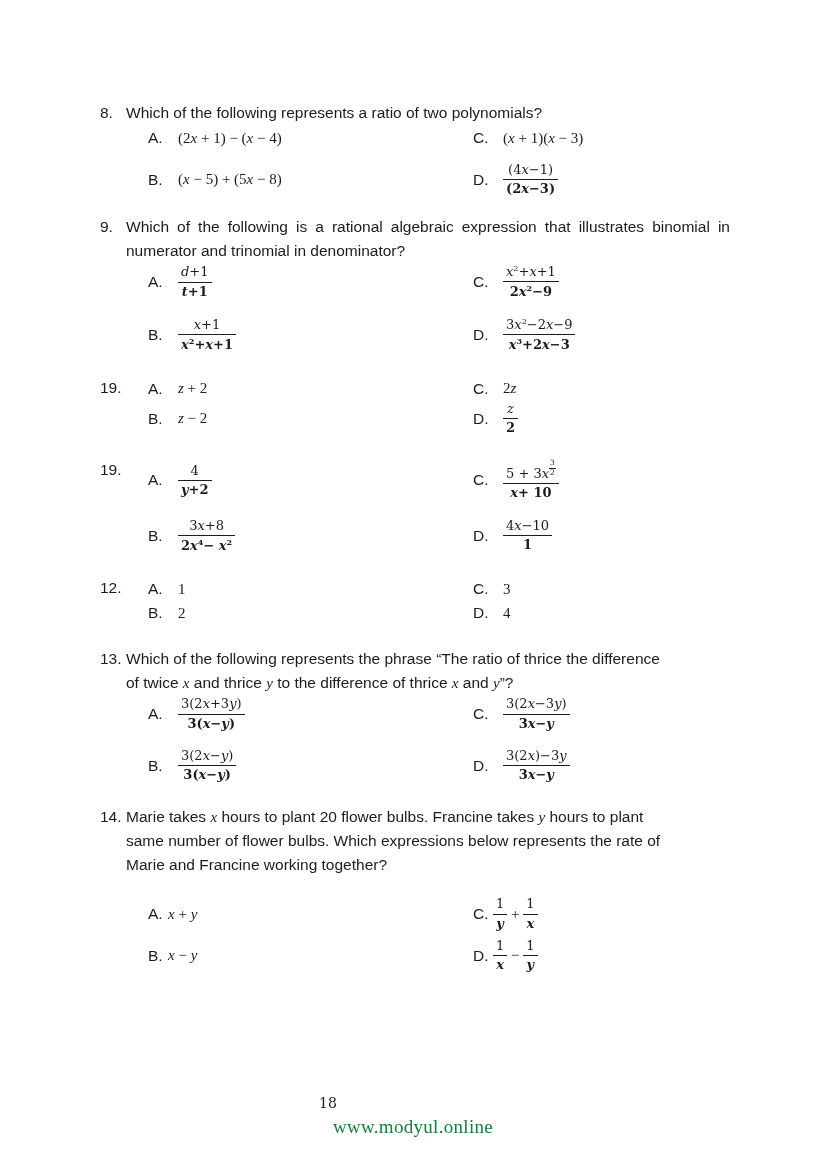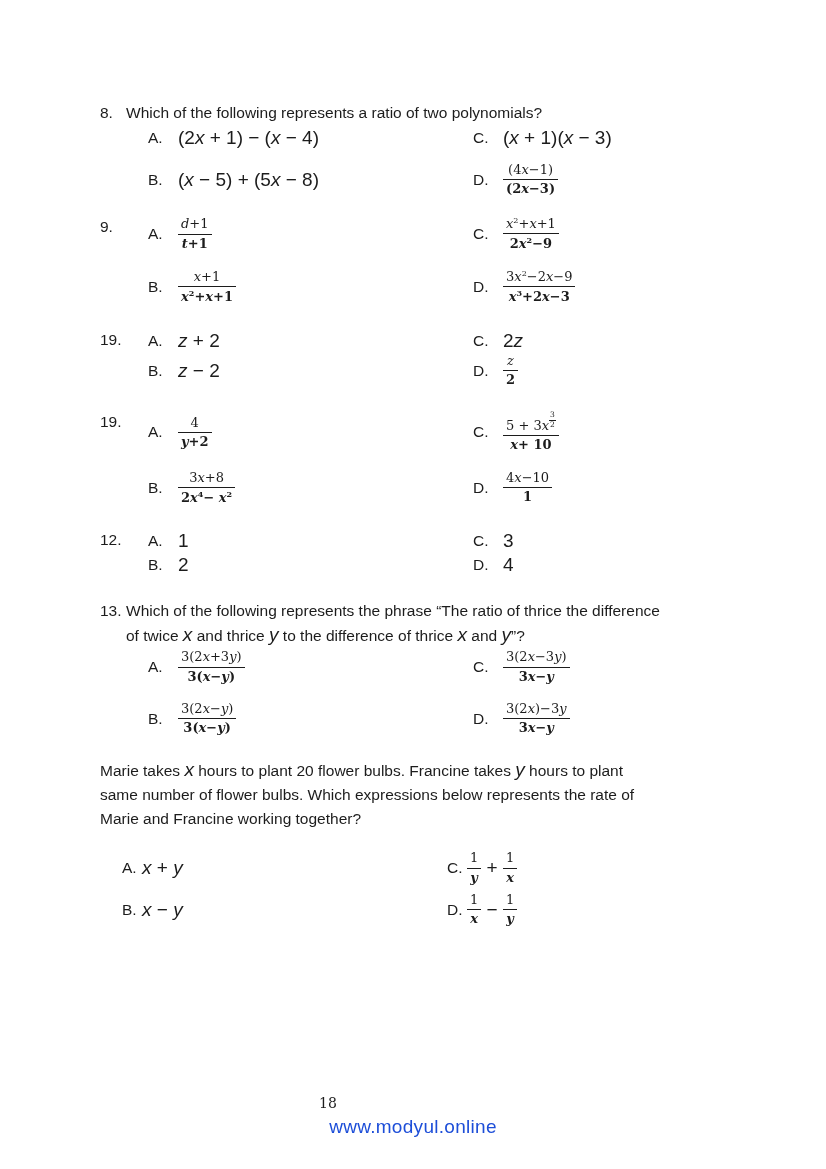--- a/index.html
+++ b/index.html
@@ -29,21 +29,21 @@
   .question[data-q="10"] .opt-row + .opt-row,
   .question[data-q="12"] .opt-row + .opt-row { margin-top:0; }
   .question[data-q="14"] .opt-row + .opt-row { margin-top:6px; }
 
   .opt { display:flex; align-items:center; min-height:24px; }
   .olabel { width:21px; flex:none; margin-right:9px; font-size:15.5px; }
   .question[data-q="14"] .olabel { width:15px; margin-right:5px; }
   .ocontent { display:inline-flex; align-items:center; }
 
   .qtext { font-family:"Liberation Sans", sans-serif; }
-  .math { font-family:Liberation Sans, sans-serif; font-size:19px; white-space:pre; }
+  .math { font-family:Liberation Serif, serif; font-size:15px; white-space:pre; }
   .math i, .frac i { font-style:italic; }
   .math sup, .frac sup { font-size:0.62em; }
 
   .frac {
     display:inline-block; vertical-align:middle; text-align:center;
     font-family:"DejaVu Serif", serif; font-size:13px; line-height:1.25;
   }
   .frac .num { display:block; border-bottom:1px solid #1c1c1c; padding:0 3px 1px; white-space:pre; }
   .frac .den { display:block; padding:1px 3px 0; white-space:pre;font-weight:bold; }
   .prompt .frac { margin:0 4px; }
@@ -51,22 +51,22 @@
   .supfrac { display:inline-block; vertical-align:0.45em; font-size:0.58em; line-height:1.1; text-align:center; }
   .supfrac span { display:block; }
   .supfrac span:first-child { border-bottom:1px solid #1c1c1c; padding:0 1px; }
 
   .page-number {
     position:absolute; left:0; top:1095px; width:656px; text-align:center;
     font-family:"DejaVu Serif", serif; font-size:14px; color:#1c1c1c;
   }
   .watermark {
     position:absolute; left:0; top:1116px; width:826px; text-align:center;
-    font-family:Liberation Sans, sans-serif; font-size:19px;
-    color:#1d4ed8; letter-spacing:0.3px;
+    font-family:Liberation Serif, serif; font-size:19px;
+    color:#15803d; letter-spacing:0.3px;
   }
 </style>
 </head>
 <body>
 
 <div class="page">
   <main class="content">
       <div class="question" data-q="8">
         <div class="qnum">8.</div>
         <div class="qbody">
@@ -102,20 +102,21 @@
                   </span>
                 </span>
               </div>
             </div>
           </div>
         </div>
       </div>
       <div class="question" data-q="9">
         <div class="qnum">9.</div>
         <div class="qbody">
+          <div class="prompt justify"><span class="qtext">Which of the following is a rational algebraic expression that illustrates binomial in numerator and trinomial in denominator?</span></div>
           <div class="opts">
             <div class="opt-row">
               <div class="opt">
                 <span class="olabel">A.</span>
                 <span class="ocontent">
                   <span class="frac">
                     <span class="num"><i>d</i>+1</span>
                     <span class="den"><i>t</i>+1</span>
                   </span>
                 </span>
@@ -315,20 +316,21 @@
                     <span class="num">3(2<i>x</i>)−3<i>y</i></span>
                     <span class="den">3<i>x</i>−<i>y</i></span>
                   </span>
                 </span>
               </div>
             </div>
           </div>
         </div>
       </div>
       <div class="question" data-q="14">
+        <div class="qnum">14.</div>
         <div class="qbody">
           <div class="prompt"><span class="qtext">Marie takes </span><span class="math"><i>x</i></span><span class="qtext"> hours to plant 20 flower bulbs. Francine takes </span><span class="math"><i>y</i></span><span class="qtext"> hours to plant</span><br><span class="qtext">same number of flower bulbs. Which expressions below represents the rate of</span><br><span class="qtext">Marie and Francine working together?</span></div>
           <div class="opts">
             <div class="opt-row">
               <div class="opt">
                 <span class="olabel">A.</span>
                 <span class="ocontent">
                   <span class="math"><i>x</i> + <i>y</i></span>
                 </span>
               </div>

